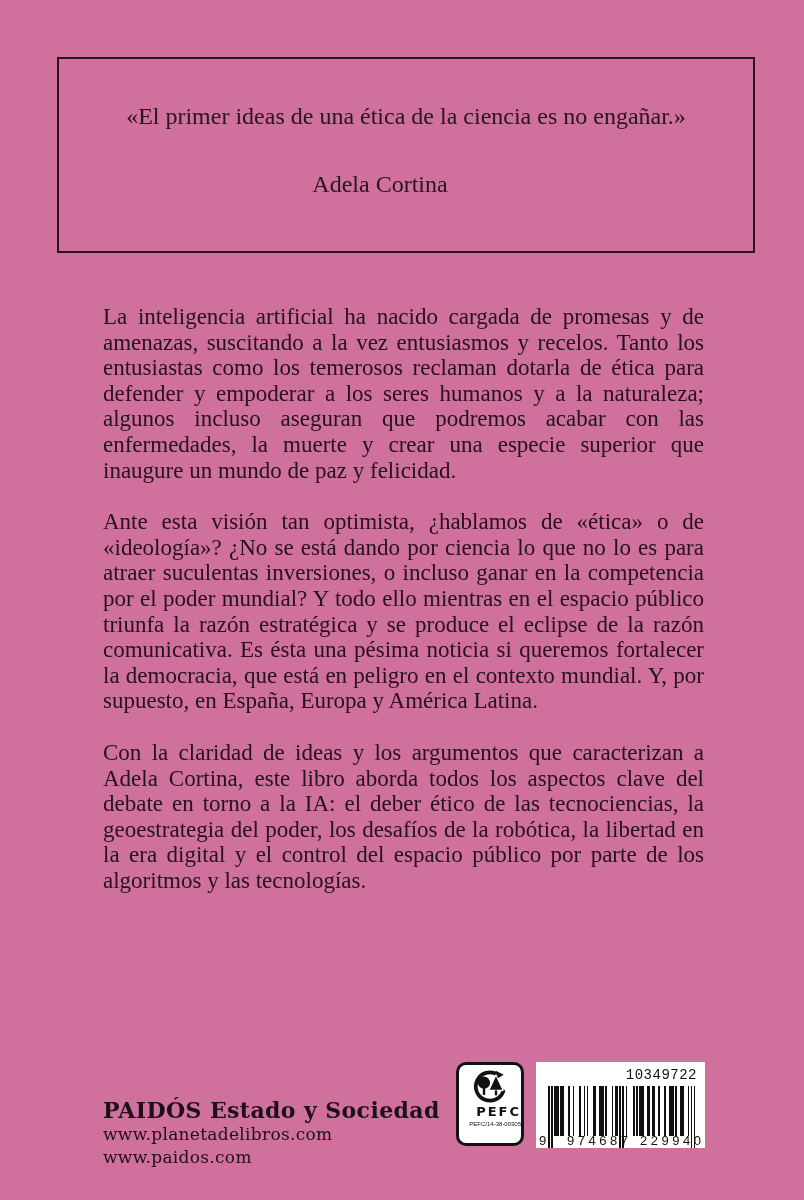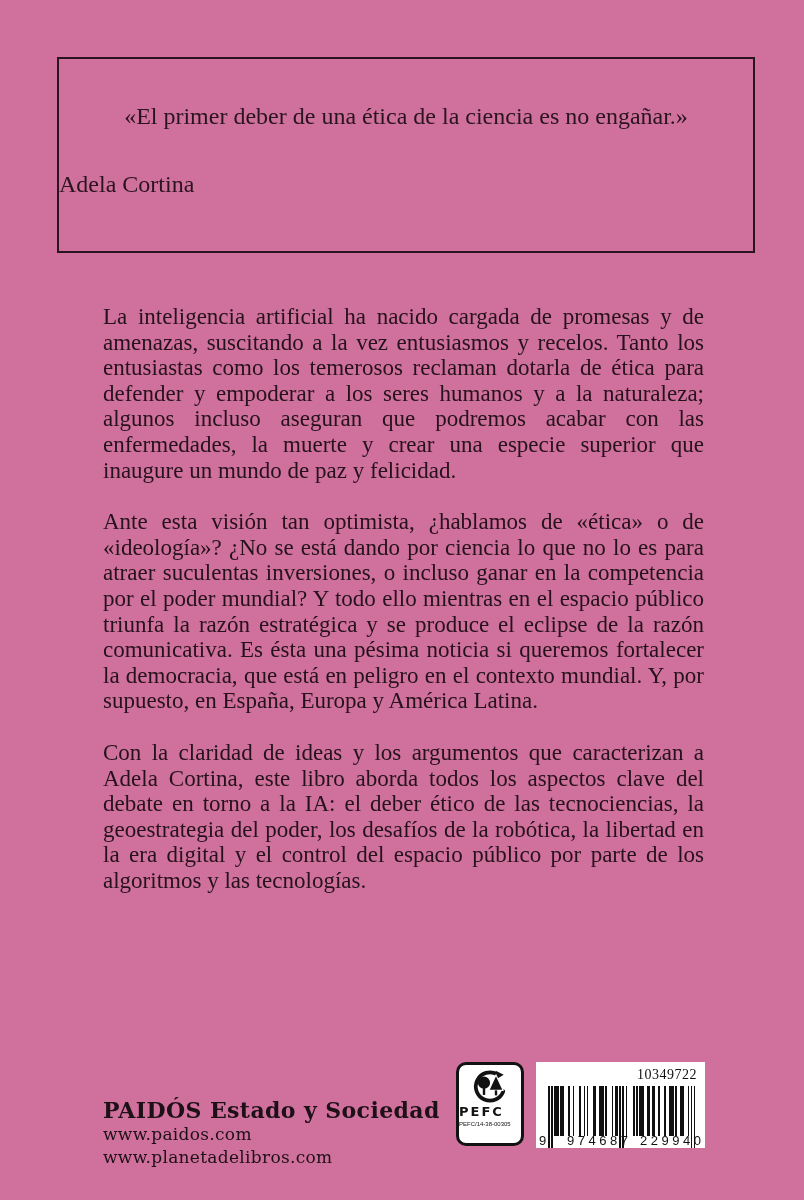--- a/index.html
+++ b/index.html
@@ -20,21 +20,21 @@
     border:2px solid #2a141f;
   }
   .quote{
     margin:42px 20px 0 20px;
     text-align:center;
     font-size:24px;line-height:30px;
     color:#2a141f;
   }
   .attribution{
     margin:38px 52px 0 0;
-    text-align:left;
+    text-align:center;
     font-size:24px;line-height:30px;
     color:#2a141f;
   }
   
   .body-text{
     position:absolute;left:103px;top:304px;width:601px;
   }
   .body-text p{
     margin:0 0 26px 0;
     font-size:23px;line-height:25.6px;
@@ -49,75 +49,75 @@
   }
   .imprint-url{
     font-family:"DejaVu Serif", serif;
     font-size:17px;line-height:23px;letter-spacing:0.3px;
   }
   
   .pefc-badge{
     position:absolute;left:456px;top:1062px;width:68px;height:84px;
     box-sizing:border-box;
     background:#ffffff;border:3px solid #121212;border-radius:10px;
-    text-align:left;
+    text-align:right;
   }
   .pefc-badge svg{display:block;margin:3px auto 0 auto;}
   .pefc-label{
     font-family:"DejaVu Sans", sans-serif;
     font-weight:bold;font-size:13px;line-height:13px;letter-spacing:2px;
     color:#121212;margin-top:1px;
   }
   .pefc-code{
     font-family:"Liberation Sans", sans-serif;
     font-size:6px;line-height:8px;color:#121212;margin-top:2px;
     white-space:nowrap;
   }
   
   .barcode-box{
     position:absolute;left:536px;top:1062px;width:169px;height:86px;
     background:#ffffff;
   }
   .product-code{
     position:absolute;top:5px;right:8px;
-    font-family:Liberation Serif, serif;
+    font-family:Liberation Mono, monospace;
     font-size:14px;letter-spacing:0.5px;color:#111111;
   }
   .bars{position:absolute;left:12px;top:24px;width:148px;height:62px;}
   .bar{position:absolute;top:0;width:1.6px;height:50px;background:#101010;}
   .bar.guard{height:62px;}
   .ean{
     position:absolute;
     font-family:"Liberation Sans", sans-serif;
     font-size:13px;color:#111111;top:71px;
   }
   .ean.d0{left:3px;}
   .ean.d1{left:31px;letter-spacing:3.5px;}
   .ean.d2{left:104px;letter-spacing:3.5px;}
 </style>
 </head>
 <body>
 
 <div class="page">
 
   <div class="quote-box">
-    <p class="quote">«El primer deber de una ética de la ciencia es no engañar.»</p>
+    <p class="quote">«El primer ideas de una ética de la ciencia es no engañar.»</p>
     <p class="attribution">Adela Cortina</p>
   </div>
 
   <div class="body-text">
     <p>La inteligencia artificial ha nacido cargada de promesas y de amenazas, suscitando a la vez entusiasmos y recelos. Tanto los entusiastas como los temerosos reclaman dotarla de ética para defender y empoderar a los seres humanos y a la naturaleza; algunos incluso aseguran que podremos acabar con las enfermedades, la muerte y crear una especie superior que inaugure un mundo de paz y felicidad.</p>
     <p>Ante esta visión tan optimista, ¿hablamos de «ética» o de «ideología»? ¿No se está dando por ciencia lo que no lo es para atraer suculentas inversiones, o incluso ganar en la competencia por el poder mundial? Y todo ello mientras en el espacio público triunfa la razón estratégica y se produce el eclipse de la razón comunicativa. Es ésta una pésima noticia si queremos fortalecer la democracia, que está en peligro en el contexto mundial. Y, por supuesto, en España, Europa y América Latina.</p>
     <p>Con la claridad de ideas y los argumentos que caracterizan a Adela Cortina, este libro aborda todos los aspectos clave del debate en torno a la IA: el deber ético de las tecnociencias, la geoestrategia del poder, los desafíos de la robótica, la libertad en la era digital y el control del espacio público por parte de los algoritmos y las tecnologías.</p>
   </div>
 
   <div class="imprint">
     <div class="imprint-name">PAIDÓS Estado y Sociedad</div>
+    <div class="imprint-url">www.planetadelibros.com</div>
     <div class="imprint-url">www.paidos.com</div>
-    <div class="imprint-url">www.planetadelibros.com</div>
   </div>
 
   <div class="pefc-badge">
     <svg width="44" height="36" viewBox="0 0 40 33" aria-hidden="true">
 
       <path d="M 32.2,21.4 A 13,13 0 1 1 26.5,5.7" fill="none" stroke="#121212" stroke-width="3.4" stroke-linecap="round"></path>
 
       <polygon points="25.2,2.6 32.6,6.2 25.6,10.4" fill="#121212"></polygon>
 
       <circle cx="14.5" cy="13.5" r="5.6" fill="#121212"></circle>

